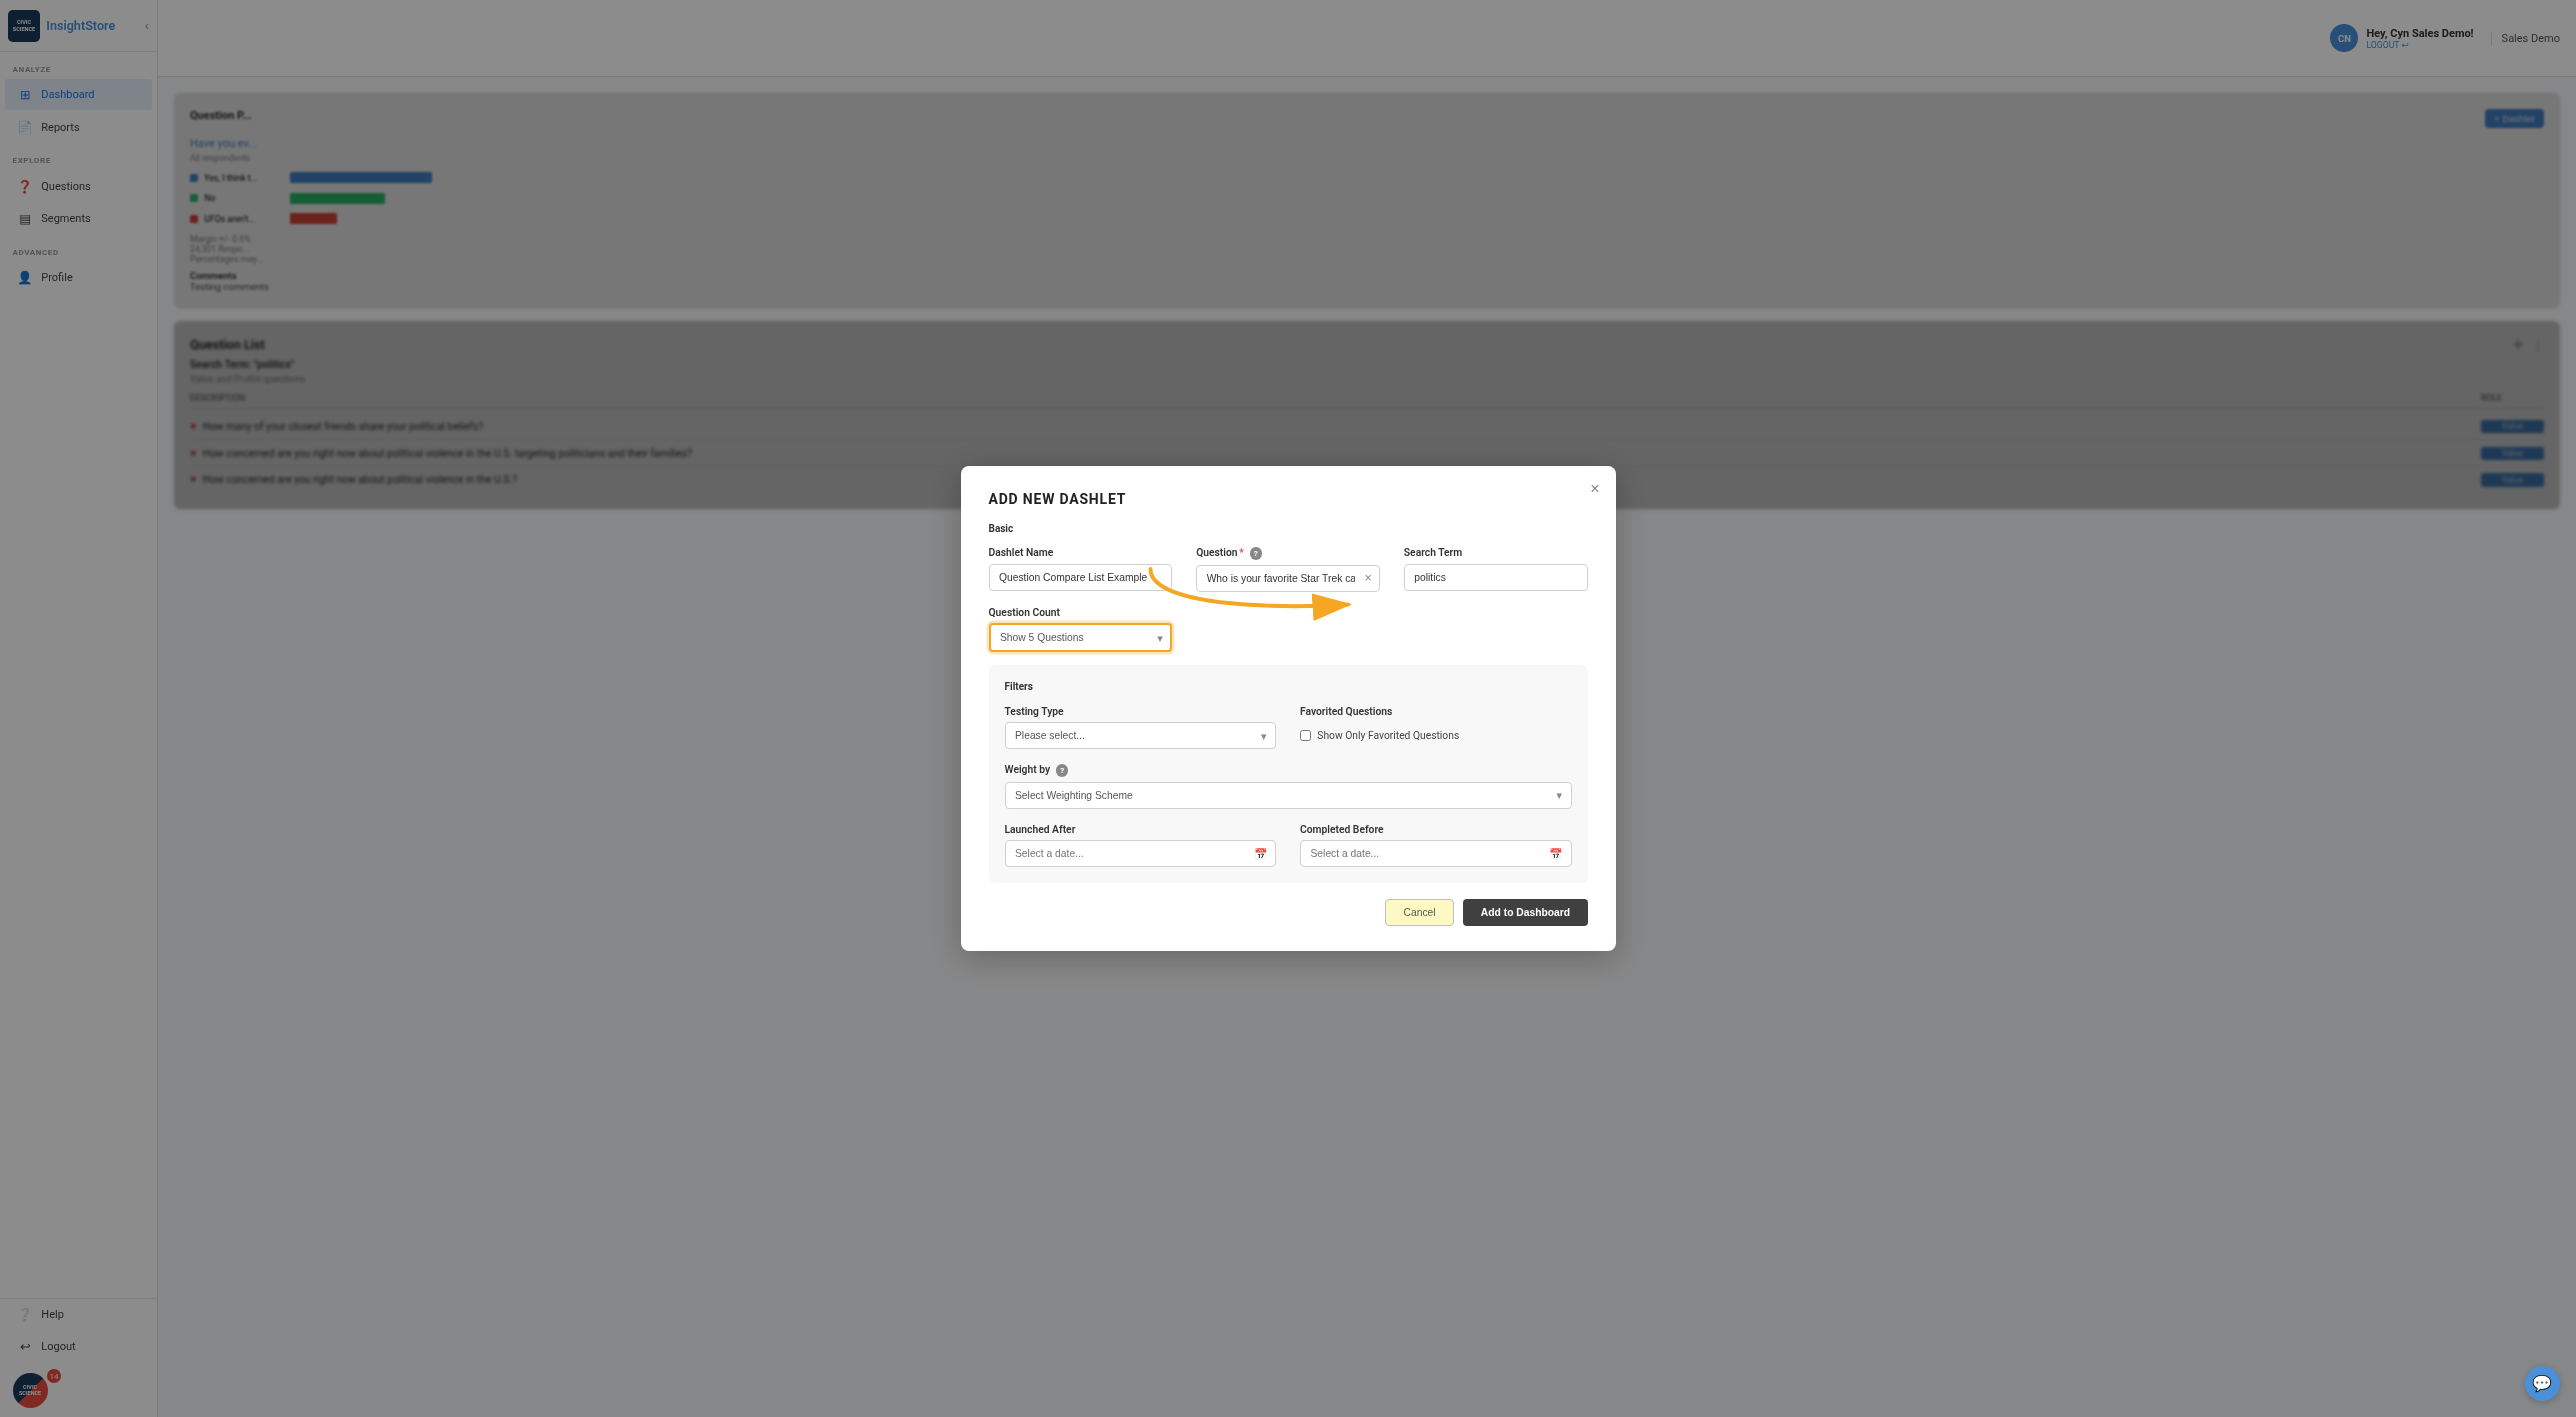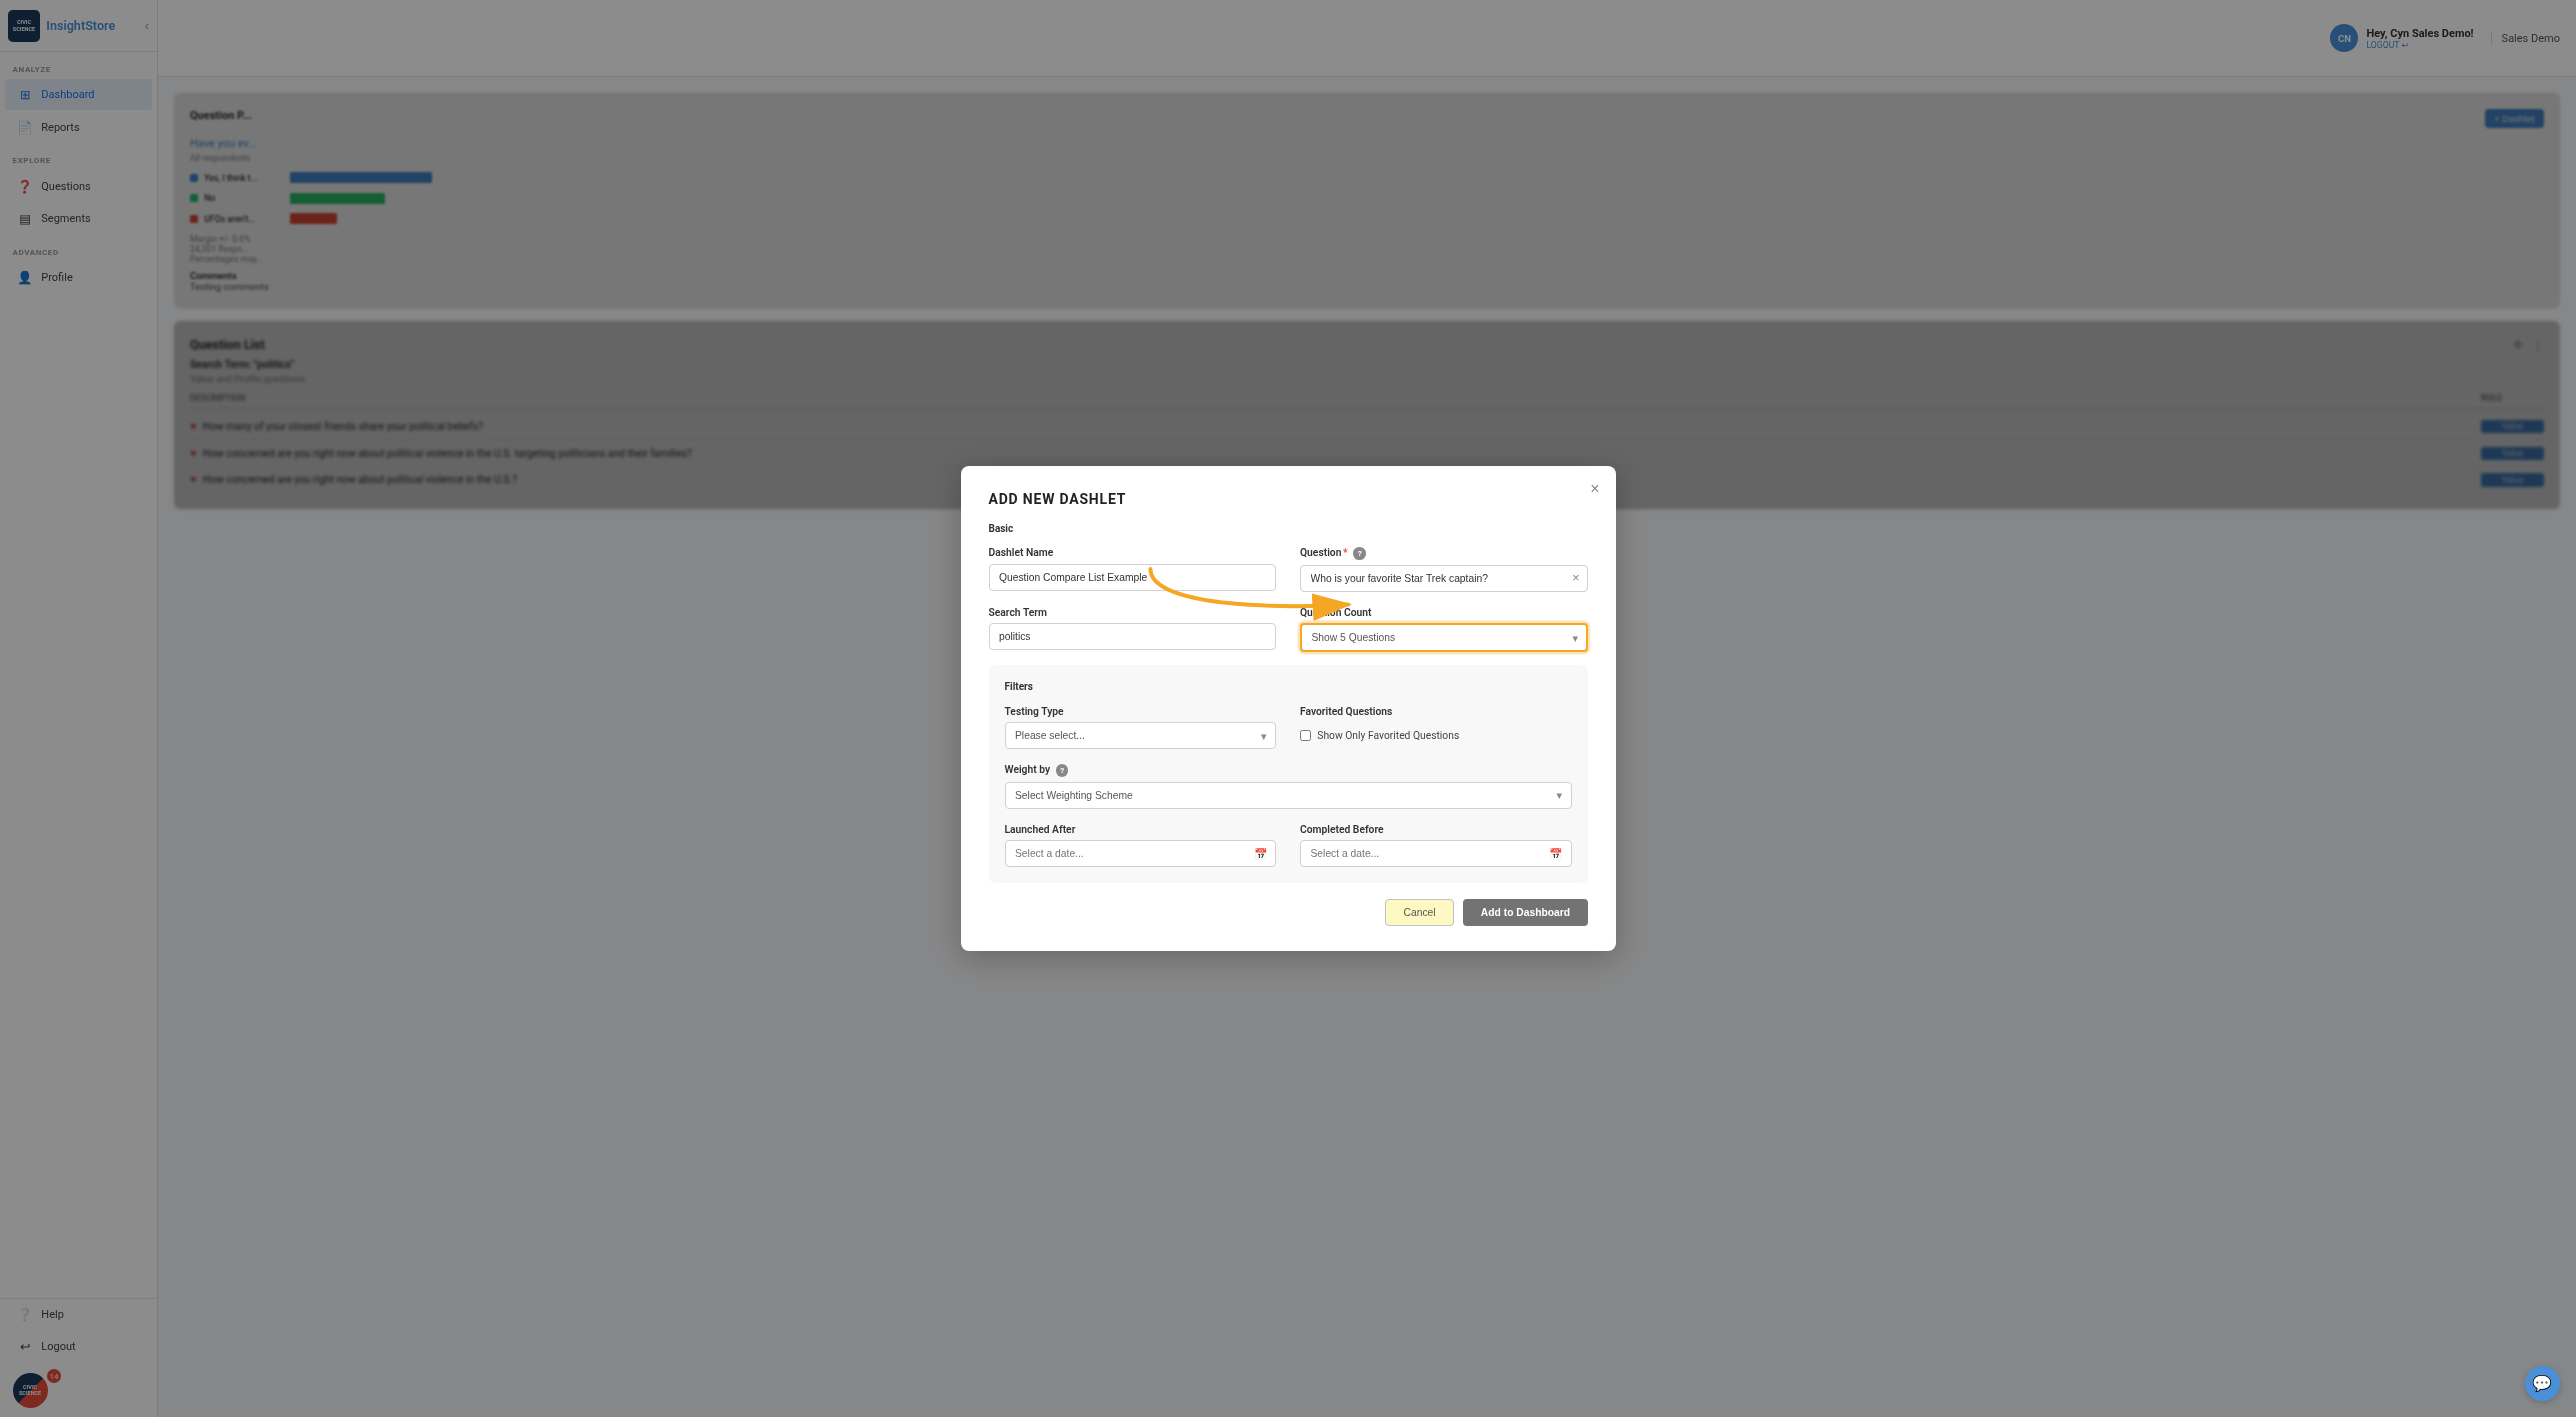--- a/index.html
+++ b/index.html
@@ -207,21 +207,21 @@
       color: #888;
     }
     .section-label {
       font-size: 10px;
       font-weight: 700;
       color: #333;
       margin-bottom: 12.6px;
     }
     .form-grid {
       display: grid;
-      grid-template-columns: 1fr 1fr;
+      grid-template-columns: 1fr 1fr 1fr;
       gap: 14px 24px;
       margin-bottom: 6.3px;
     }
     .form-field { display: flex; flex-direction: column; gap: 4.7px; }
     .form-label {
       font-size: 10.3px;
       font-weight: 600;
       color: #333;
     }
     .required-star { color: #e74c3c; margin-left: 1.6px; }
@@ -327,21 +327,21 @@
       padding: 7px 17.4px;
       border: 0.8px solid #c0c0c0;
       background: #fef9c3;
       border-radius: 4px;
       font-size: 10.3px;
       color: #555;
       cursor: pointer;
     }
     .btn-primary {
       padding: 7px 17.4px;
-      background: #737373;
+      background: #404040;
       border: none;
       border-radius: 4px;
       font-size: 10.3px;
       color: #fff;
       font-weight: 600;
       cursor: pointer;
     }
   </style>
 </head>
 <body>

